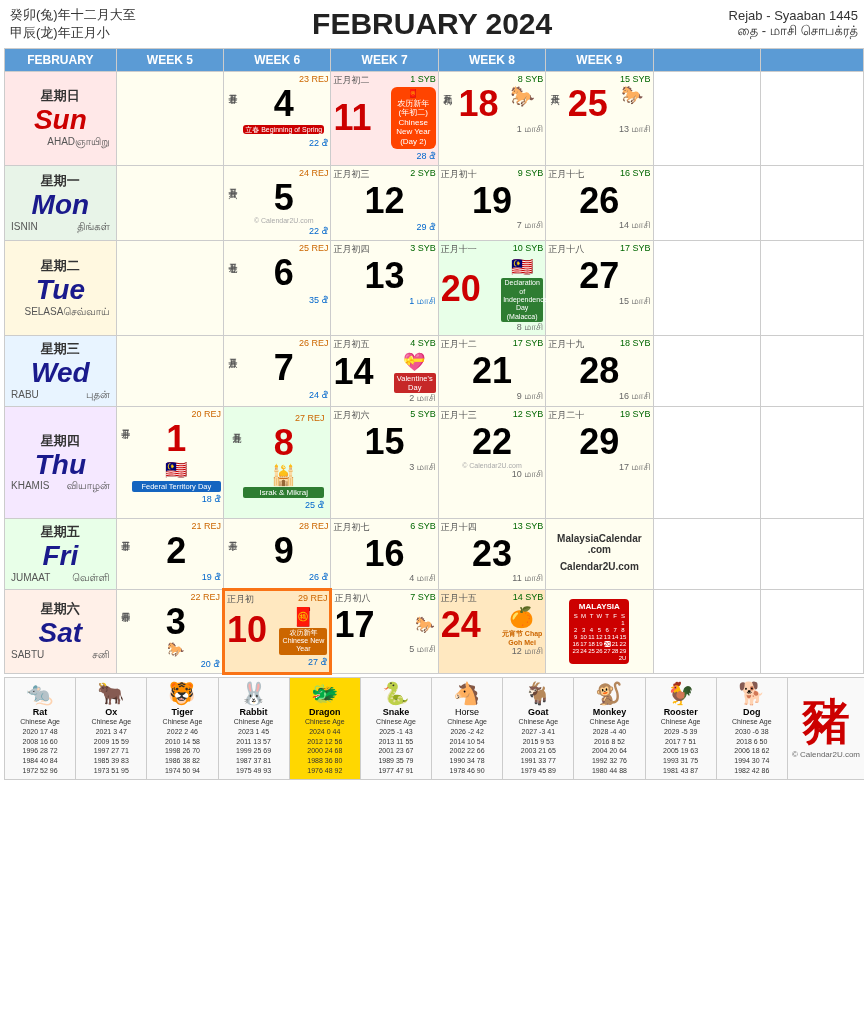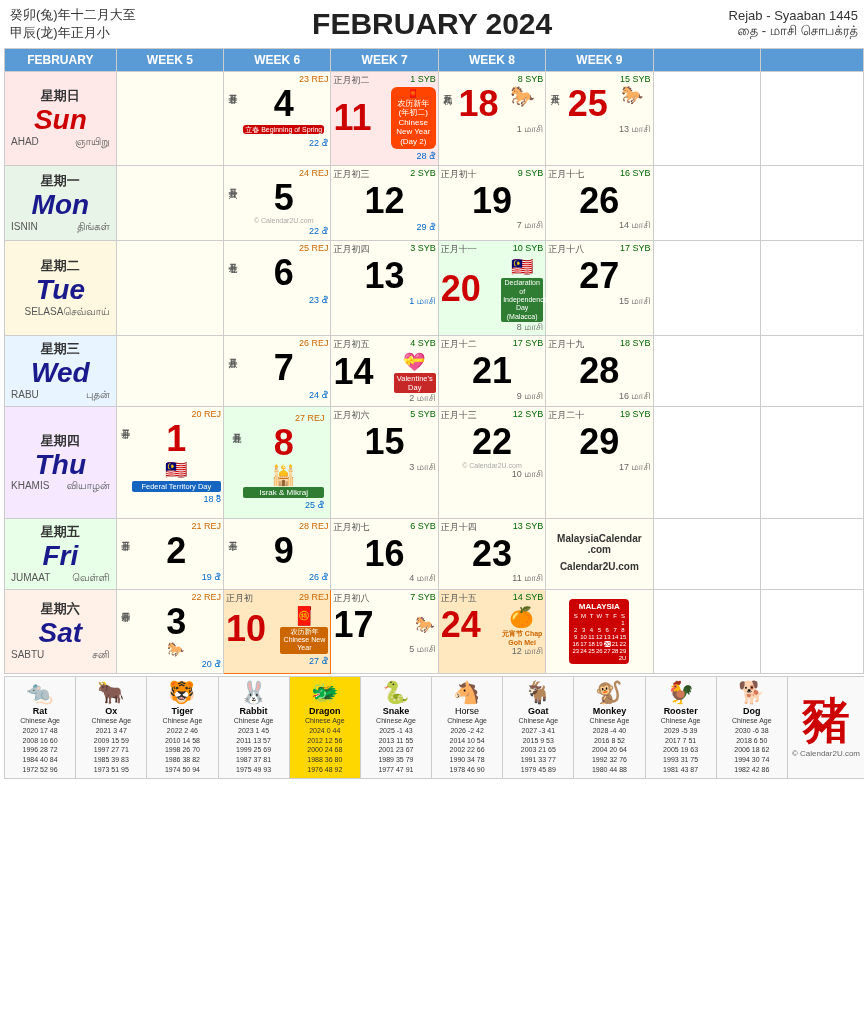--- a/index.html
+++ b/index.html
@@ -48,21 +48,21 @@
     <th style="background:#5b9bd5; color:#fff; text-align:center; font-size:12px; font-weight:bold; padding:4px 2px; border:1px solid #ccc;">WEEK 8</th>
     <th style="background:#5b9bd5; color:#fff; text-align:center; font-size:12px; font-weight:bold; padding:4px 2px; border:1px solid #ccc;">WEEK 9</th>
     <th style="background:#5b9bd5; color:#fff; text-align:center; font-size:12px; font-weight:bold; padding:4px 2px; border:1px solid #ccc;"></th>
     <th style="background:#5b9bd5; color:#fff; border:1px solid #ccc;"></th>
   </tr>
 
   <tr>
     <td style="background:#ffe8e8; text-align:center; padding:4px 2px; border:1px solid #ccc; vertical-align:middle;">
       <div style="font-size:13px; color:#333; font-weight:bold;">星期日</div>
       <div style="font-size:28px; font-weight:bold; font-style:italic; color:#cc0000; line-height:1.1;">Sun</div>
-      <div style="font-size:10px; color:#555; display:flex; justify-content:space-between; padding:0 4px;">
+      <div style="font-size:10px; color:#555; display:flex; justify-content:flex-end; padding:0 4px;">
         <span>AHAD</span>
         <span>ஞாயிறு</span>
       </div>
     </td>
 
     <td style="background:#fffef0; border:1px solid #ccc; vertical-align:top; padding:2px;"></td>
 
     <td style="background:#fffef0; border:1px solid #ccc; vertical-align:top; padding:2px;">
       <div style="text-align:right; font-size:9px; color:#cc6600;">23 REJ</div>
       <div style="display:flex;">
@@ -195,21 +195,21 @@
     <td style="background:#fffef0; border:1px solid #ccc;"></td>
 
     <td style="background:#fffef0; border:1px solid #ccc; vertical-align:top; padding:2px;">
       <div style="text-align:right; font-size:9px; color:#cc6600;">25 REJ</div>
       <div style="display:flex;">
         <div style="writing-mode:vertical-rl; font-size:9px; color:#555; padding-top:4px; flex-shrink:0;">十二月廿七</div>
         <div style="flex:1; text-align:center;">
           <div style="font-size:36px; font-weight:bold; color:#000; line-height:1.1;">6</div>
         </div>
       </div>
-      <div style="text-align:right; font-size:9px; color:#0066cc;">23 ๕ิ</div>
+      <div style="text-align:right; font-size:9px; color:#0066cc;">35 ๕ิ</div>
     </td>
 
     <td style="background:#fffef0; border:1px solid #ccc; vertical-align:top; padding:2px;">
       <div style="display:flex; justify-content:space-between;">
         <div style="font-size:9px; color:#555;">正月初四</div>
         <div style="font-size:9px; color:#006600;">3 SYB</div>
       </div>
       <div style="text-align:center;">
         <div style="font-size:36px; font-weight:bold; color:#000; line-height:1.1;">13</div>
       </div>
@@ -323,21 +323,21 @@
       <div style="display:flex;">
         <div style="writing-mode:vertical-rl; font-size:9px; color:#555; padding-top:4px; flex-shrink:0;">十二月廿二</div>
         <div style="flex:1; text-align:center;">
           <div style="font-size:36px; font-weight:bold; color:#cc0000; line-height:1.1;">1</div>
           <div style="text-align:center;">
             <div style="font-size:18px;">🇲🇾</div>
             <div style="background:#1565c0; color:#fff; border-radius:2px; padding:1px 2px; font-size:7.5px; text-align:center;">Federal Territory Day</div>
           </div>
         </div>
       </div>
-      <div style="text-align:right; font-size:9px; color:#0066cc;">18 8ิ</div>
+      <div style="text-align:right; font-size:9px; color:#0066cc;">18 ๕ิ</div>
     </td>
 
     <td style="background:#e8ffe8; border:1px solid #ccc; vertical-align:top; padding:6px;">
       <div style="text-align:right; font-size:9px; color:#cc6600;">27 REJ</div>
       <div style="display:flex;">
         <div style="writing-mode:vertical-rl; font-size:9px; color:#555; padding-top:4px; flex-shrink:0;">十二月廿九</div>
         <div style="flex:1; text-align:center;">
           <div style="font-size:36px; font-weight:bold; color:#cc0000; line-height:1.1;">8</div>
           <div style="text-align:center;">
             <div style="font-size:20px;">🕌</div>
@@ -462,21 +462,21 @@
       <div style="display:flex;">
         <div style="writing-mode:vertical-rl; font-size:9px; color:#555; padding-top:4px; flex-shrink:0;">十二月廿四</div>
         <div style="flex:1; text-align:center;">
           <div style="font-size:36px; font-weight:bold; color:#000; line-height:1.1;">3</div>
           <div style="font-size:14px; text-align:center;">🐎</div>
         </div>
       </div>
       <div style="text-align:right; font-size:9px; color:#0066cc;">20 ๕ิ</div>
     </td>
 
-    <td style="background:#ffe8c0; border:1px solid #f97316; vertical-align:top; padding:2px;">
+    <td style="background:#ffe8c0; border:3px solid #f97316; vertical-align:top; padding:2px;">
       <div style="display:flex; justify-content:space-between;">
         <div style="font-size:9px; color:#555;">正月初</div>
         <div style="font-size:9px; color:#cc6600;">29 REJ</div>
       </div>
       <div style="display:flex; align-items:center; justify-content:space-between;">
         <div style="font-size:36px; font-weight:bold; color:#cc0000; line-height:1.1;">10</div>
         <div style="width:48px; text-align:center;">
           <div style="font-size:18px;">🧧</div>
           <div style="background:#cc6600; color:#fff; border-radius:2px; padding:1px 2px; font-size:7px; text-align:center; line-height:1.2;">农历新年 Chinese New Year</div>
         </div>

